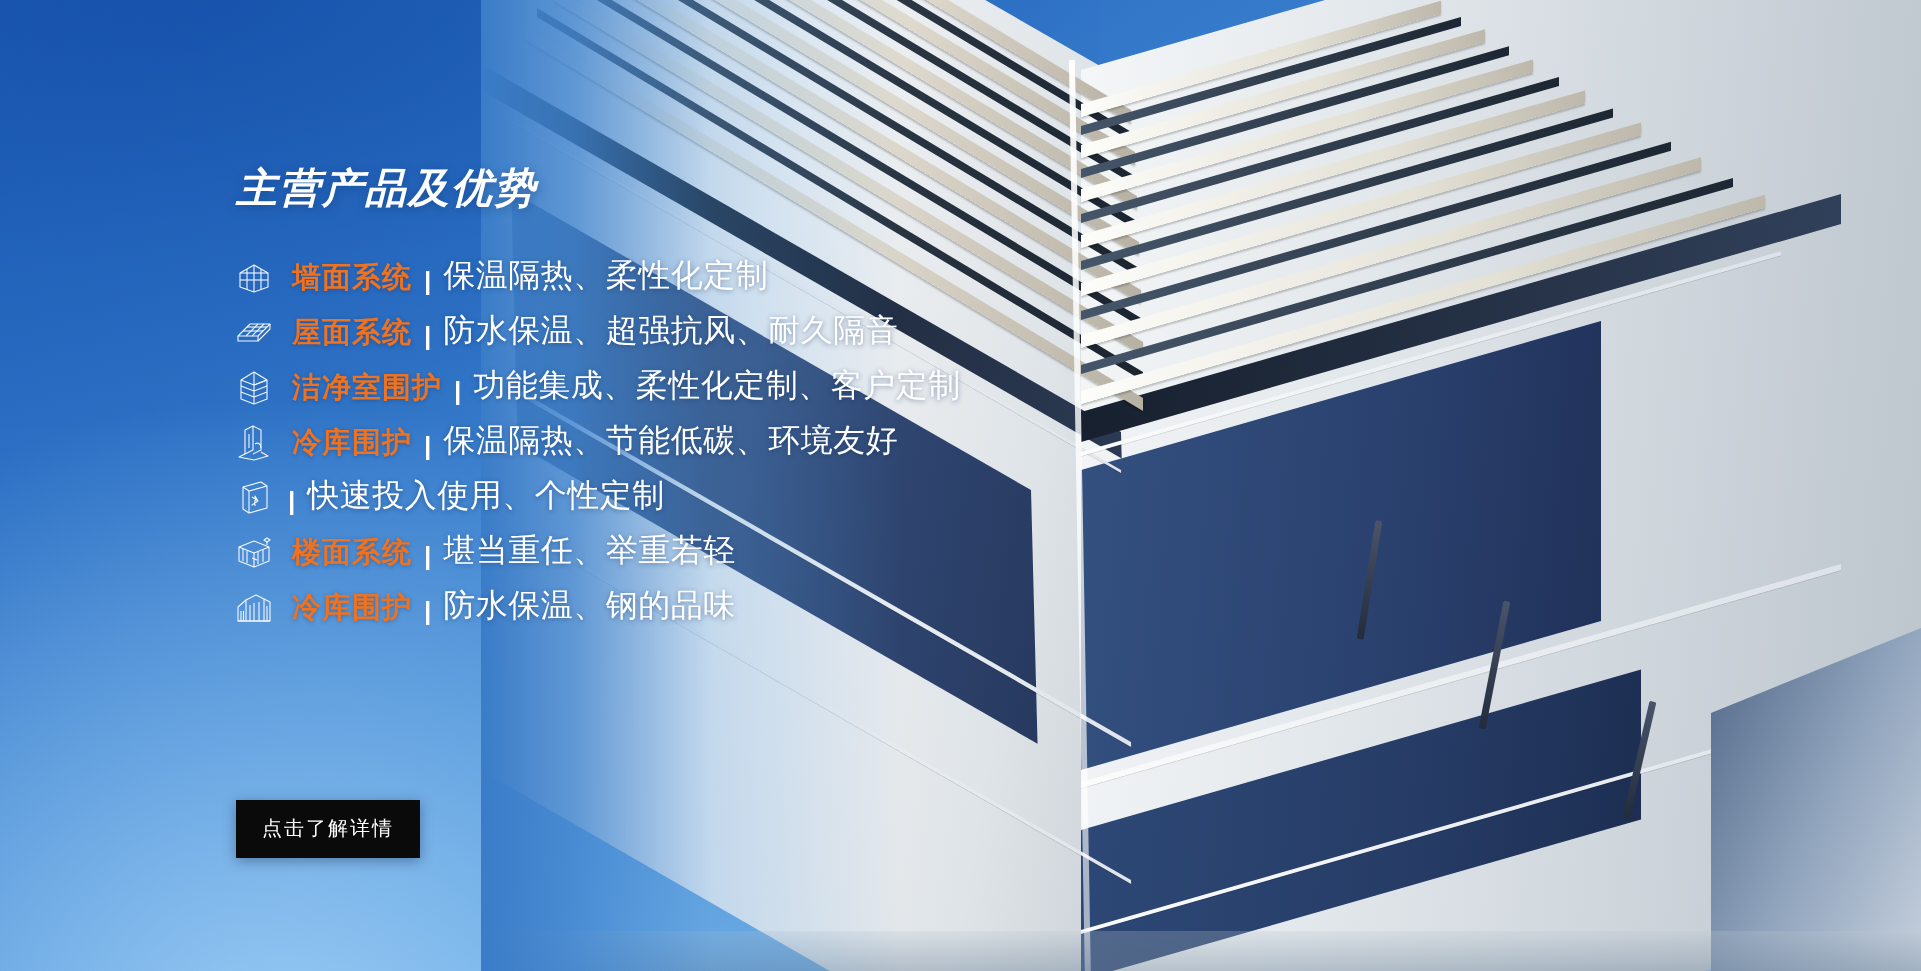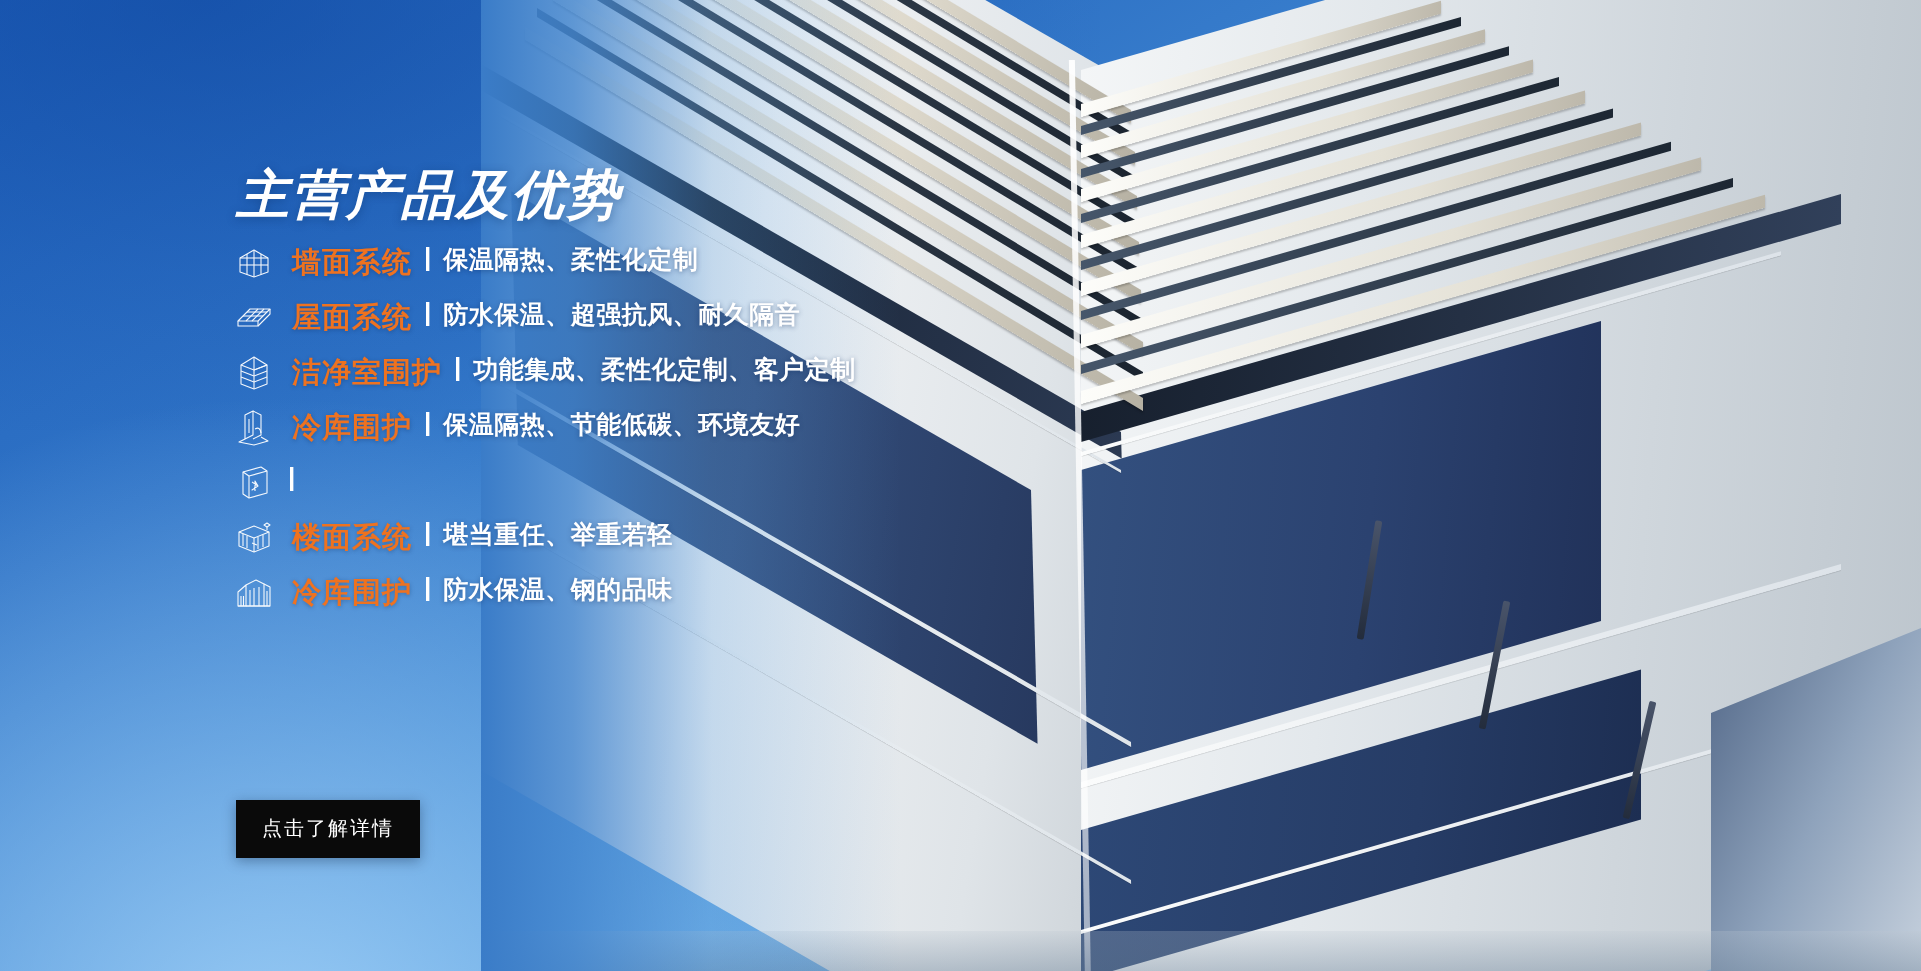--- a/index.html
+++ b/index.html
@@ -160,34 +160,34 @@
   }
 
   
   #content{
     position:absolute;left:0;top:0;
     width:1000px;height:971px;
     z-index:30;
   }
   #title{
     position:absolute;left:236px;top:168px;
-    font-size:53px;line-height:1;
+    font-size:41px;line-height:1;
     font-weight:bold;font-style:italic;
     color:#ffffff;
     letter-spacing:2px;
     text-shadow:0 2px 10px rgba(8,44,100,.40);
     white-space:nowrap;
   }
 
   #list{
     position:absolute;left:232px;top:243px;
     width:760px;
   }
   .row{
-    display:flex;align-items:flex-start;
+    display:flex;align-items:flex-end;
     height:55px;
     white-space:nowrap;
   }
   .ico{
     width:44px;height:40px;
     flex:0 0 44px;
     display:flex;align-items:center;justify-content:center;
     opacity:.95;
   }
   .ico svg{display:block;}
@@ -197,24 +197,23 @@
     letter-spacing:1px;
     margin-left:16px;
     text-shadow:0 1px 4px rgba(10,40,90,.35);
   }
   .sep{
     color:#ffffff;font-size:26px;font-weight:bold;
     margin:0 12px;
     transform:translateY(-1px);
   }
   .rdesc{
-    font-size:25px;color:#ffffff;
+    font-size:32px;color:#ffffff;
     letter-spacing:.5px;
     text-shadow:0 1px 5px rgba(10,40,90,.45);
-    font-weight:bold;
   }
 
   #cta{
     position:absolute;left:236px;top:800px;
     background:#0a0a0a;
     color:#ffffff;
     font-size:20px;
     padding:15px 26px 16px;
     letter-spacing:2px;
     cursor:pointer;
@@ -365,20 +364,21 @@
       <div class="row">
         <span class="ico">
           <svg width="34" height="38" viewBox="0 0 34 38" fill="none" stroke="#ffffff" stroke-width="1.1" stroke-linejoin="round">
             <path d="M6 8 L24 3 L30 7 L30 29 L12 34 L6 30 Z"></path>
             <path d="M6 8 L12 12 L30 7"></path>
               <path d="M12 12 L12 34"></path>
             <path d="M15 18 l6 4 -6 4 6 -4 -3 -5 0 10"></path>
           </svg>
         </span>
         <span class="sep">|</span>
+        <span class="rdesc">快速投入使用、个性定制</span>
       </div>
 
       <div class="row">
         <span class="ico">
           <svg width="40" height="38" viewBox="0 0 40 38" fill="none" stroke="#ffffff" stroke-width="1.1" stroke-linejoin="round">
             <path d="M5 13 L20 7 L35 13 L35 27 L20 33 L5 27 Z"></path>
             <path d="M5 13 L20 19 L35 13"></path>
               <path d="M20 19 L20 33"></path>
             <path d="M9 15 L9 27"></path>
               <path d="M13 17 L13 29"></path>

